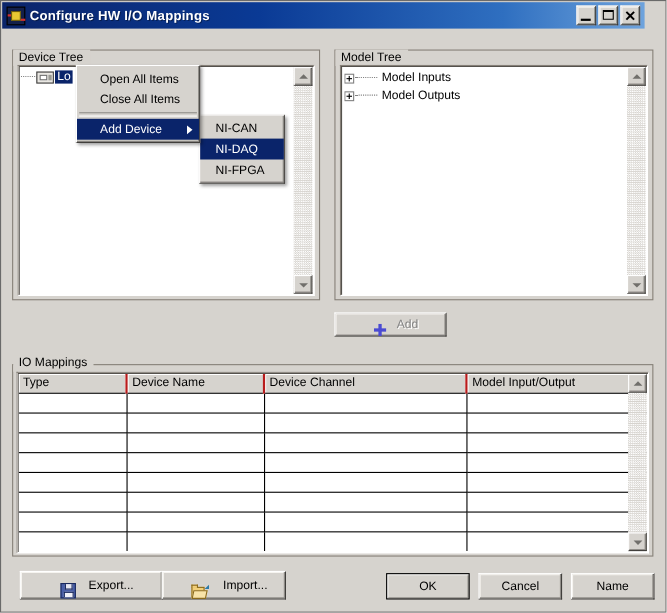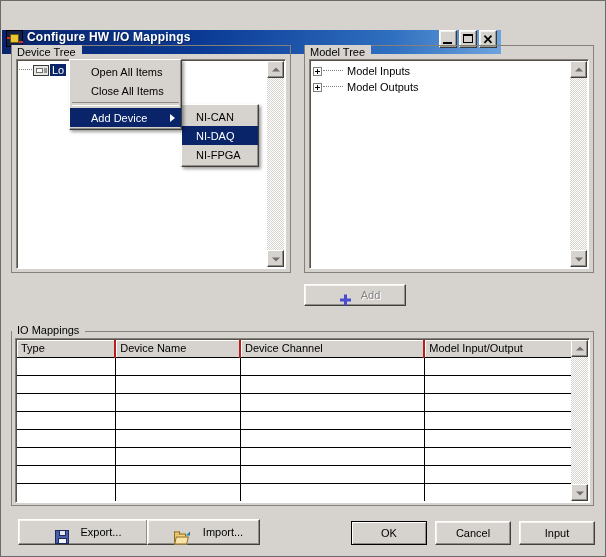--- a/index.html
+++ b/index.html
@@ -19,27 +19,26 @@
     overflow: hidden;
     background: #d6d3ce;
     box-sizing: border-box;
     border: 1px solid #6a6a6a;
   }
 
   
   .titlebar {
     position: absolute;
     left: 1px; top: 1px;
-    width: 499px; height: 24px;
+    width: 584px; height: 24px;
     background: linear-gradient(to right, #0a246a 0%, #0a3a95 40%, #2f6fc0 78%, #6ea3dd 100%);
     display: flex;
-    align-items: flex-start;
+    align-items: center;
     padding: 0 2px;
     box-sizing: border-box;
-    margin-top: 28px;
   }
   .title-icon {
     width: 17px; height: 17px;
     margin: 0 4px 0 2px;
     position: relative;
     background: #13204a;
     border: 1px solid #000;
     box-sizing: border-box;
     flex: none;
   }
@@ -620,21 +619,21 @@
     </span>
     <span class="blabel" style="padding-left:24px;">Import...</span>
   </div>
   <div class="btn default" style="left:350px; top:520px; width:76px; height:24px;">
     <span class="blabel">OK</span>
   </div>
   <div class="btn" style="left:434px; top:520px; width:76px; height:24px;">
     <span class="blabel">Cancel</span>
   </div>
   <div class="btn" style="left:518px; top:520px; width:76px; height:24px;">
-    <span class="blabel">Input</span>
+    <span class="blabel">Name</span>
   </div>
 
   <div class="menu submenu" style="left:180px; top:103px; width:78px;">
     <div class="mi">
       <span>NI-CAN</span>
     </div>
     <div class="mi hl">
       <span>NI-DAQ</span>
     </div>
     <div class="mi">

